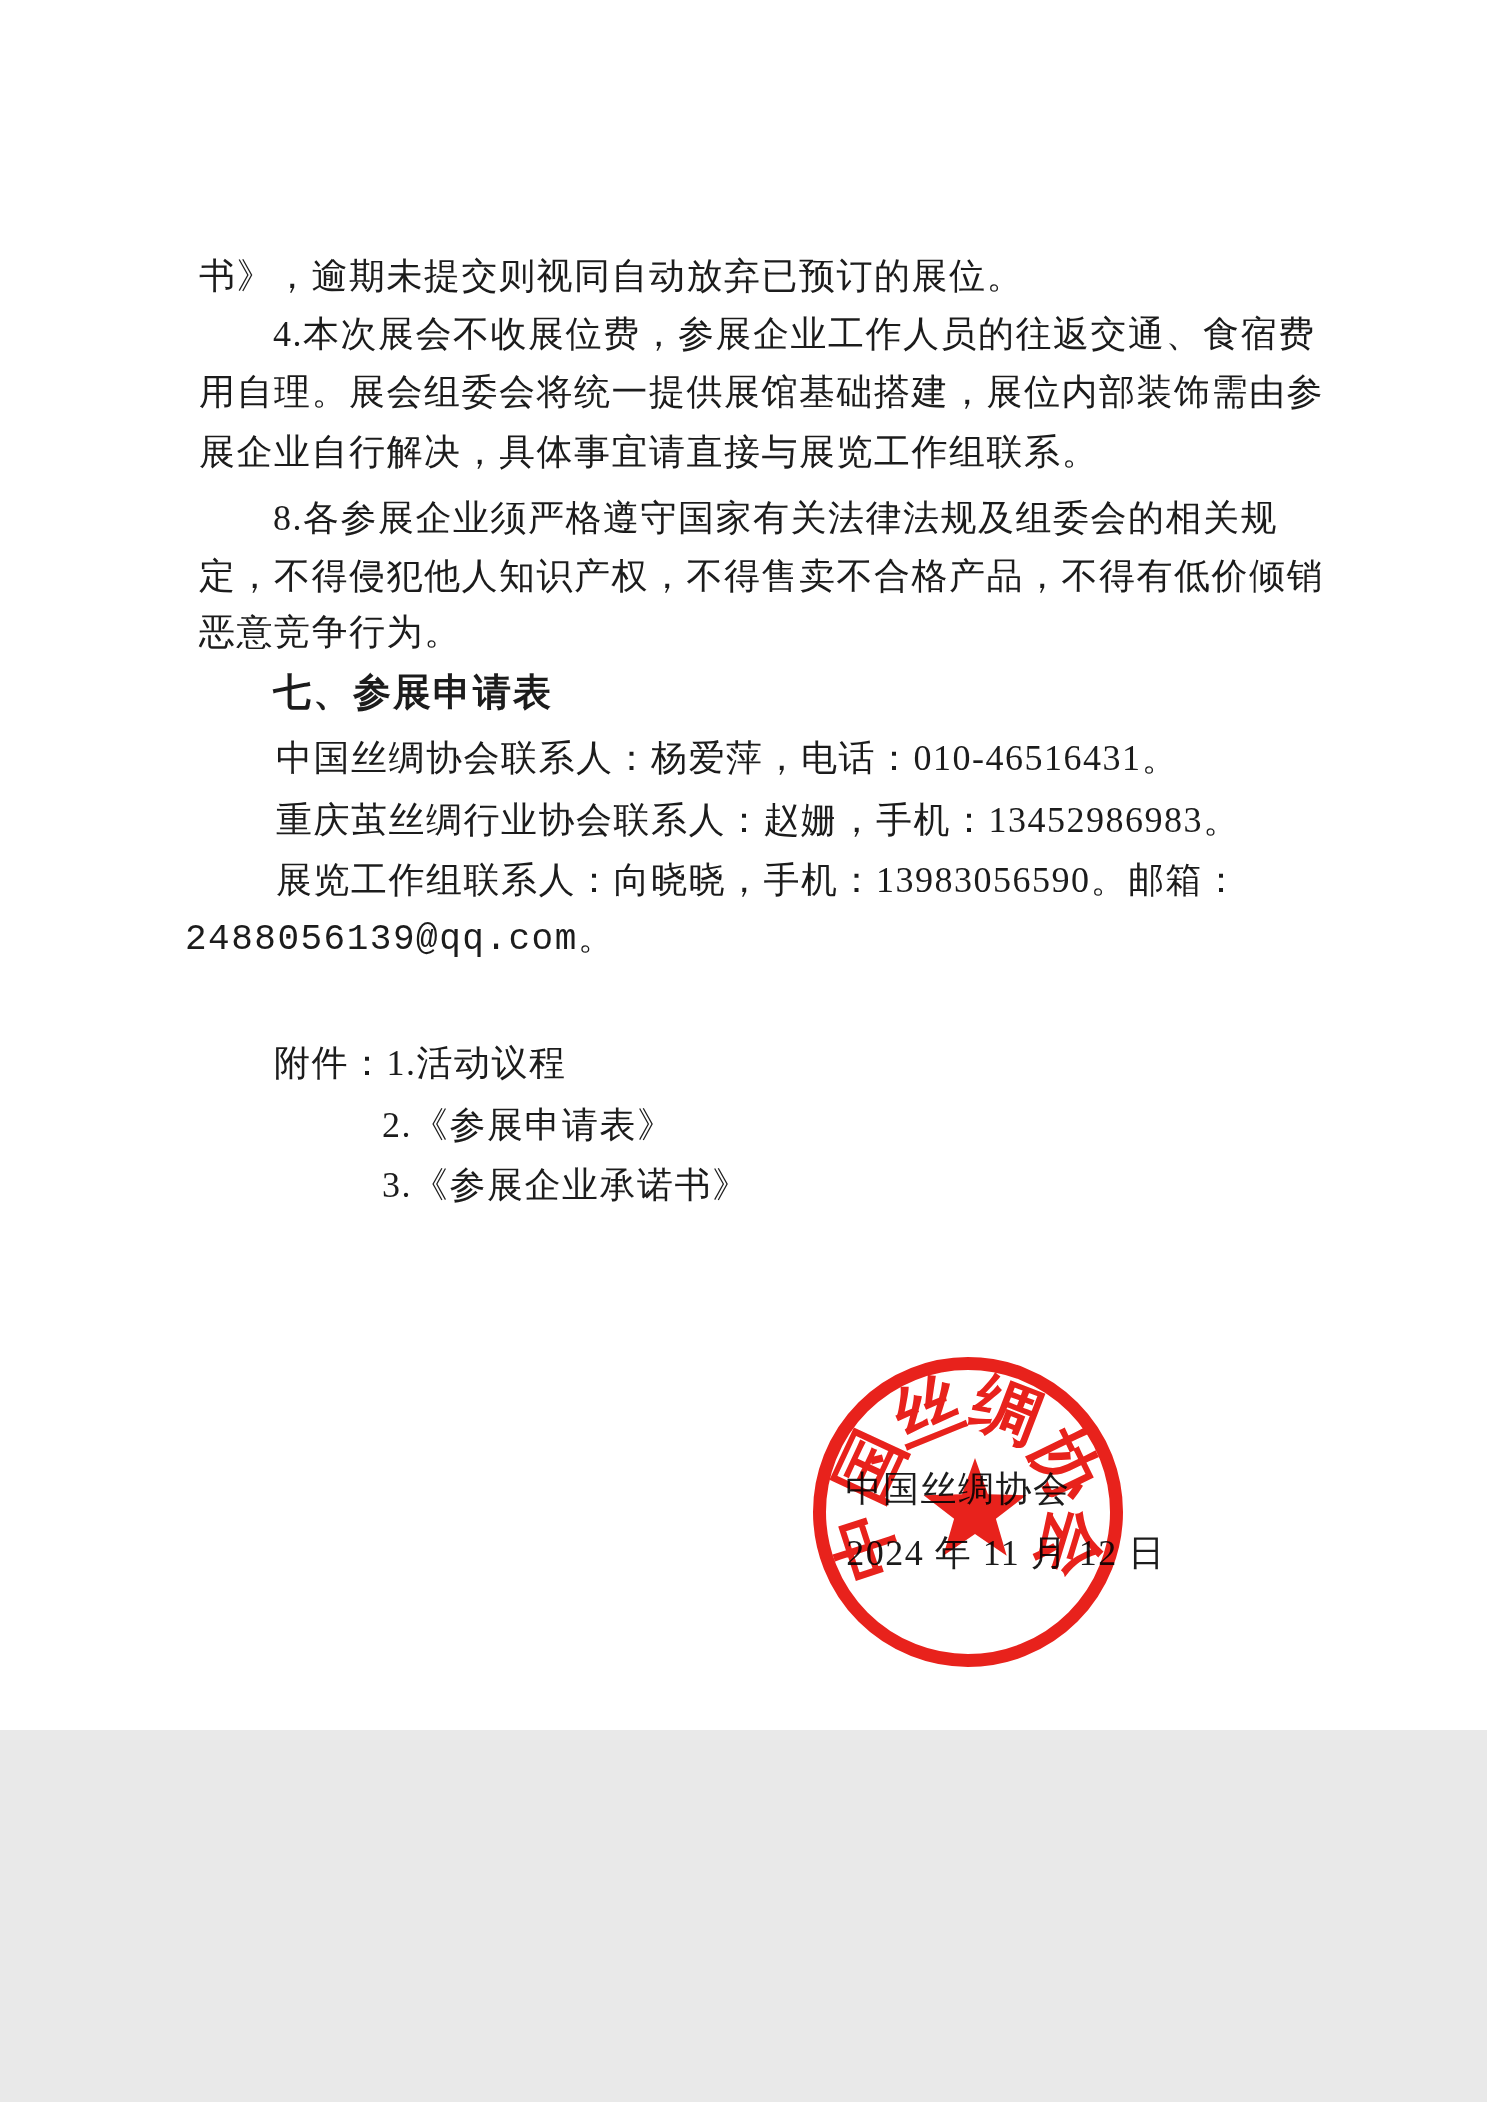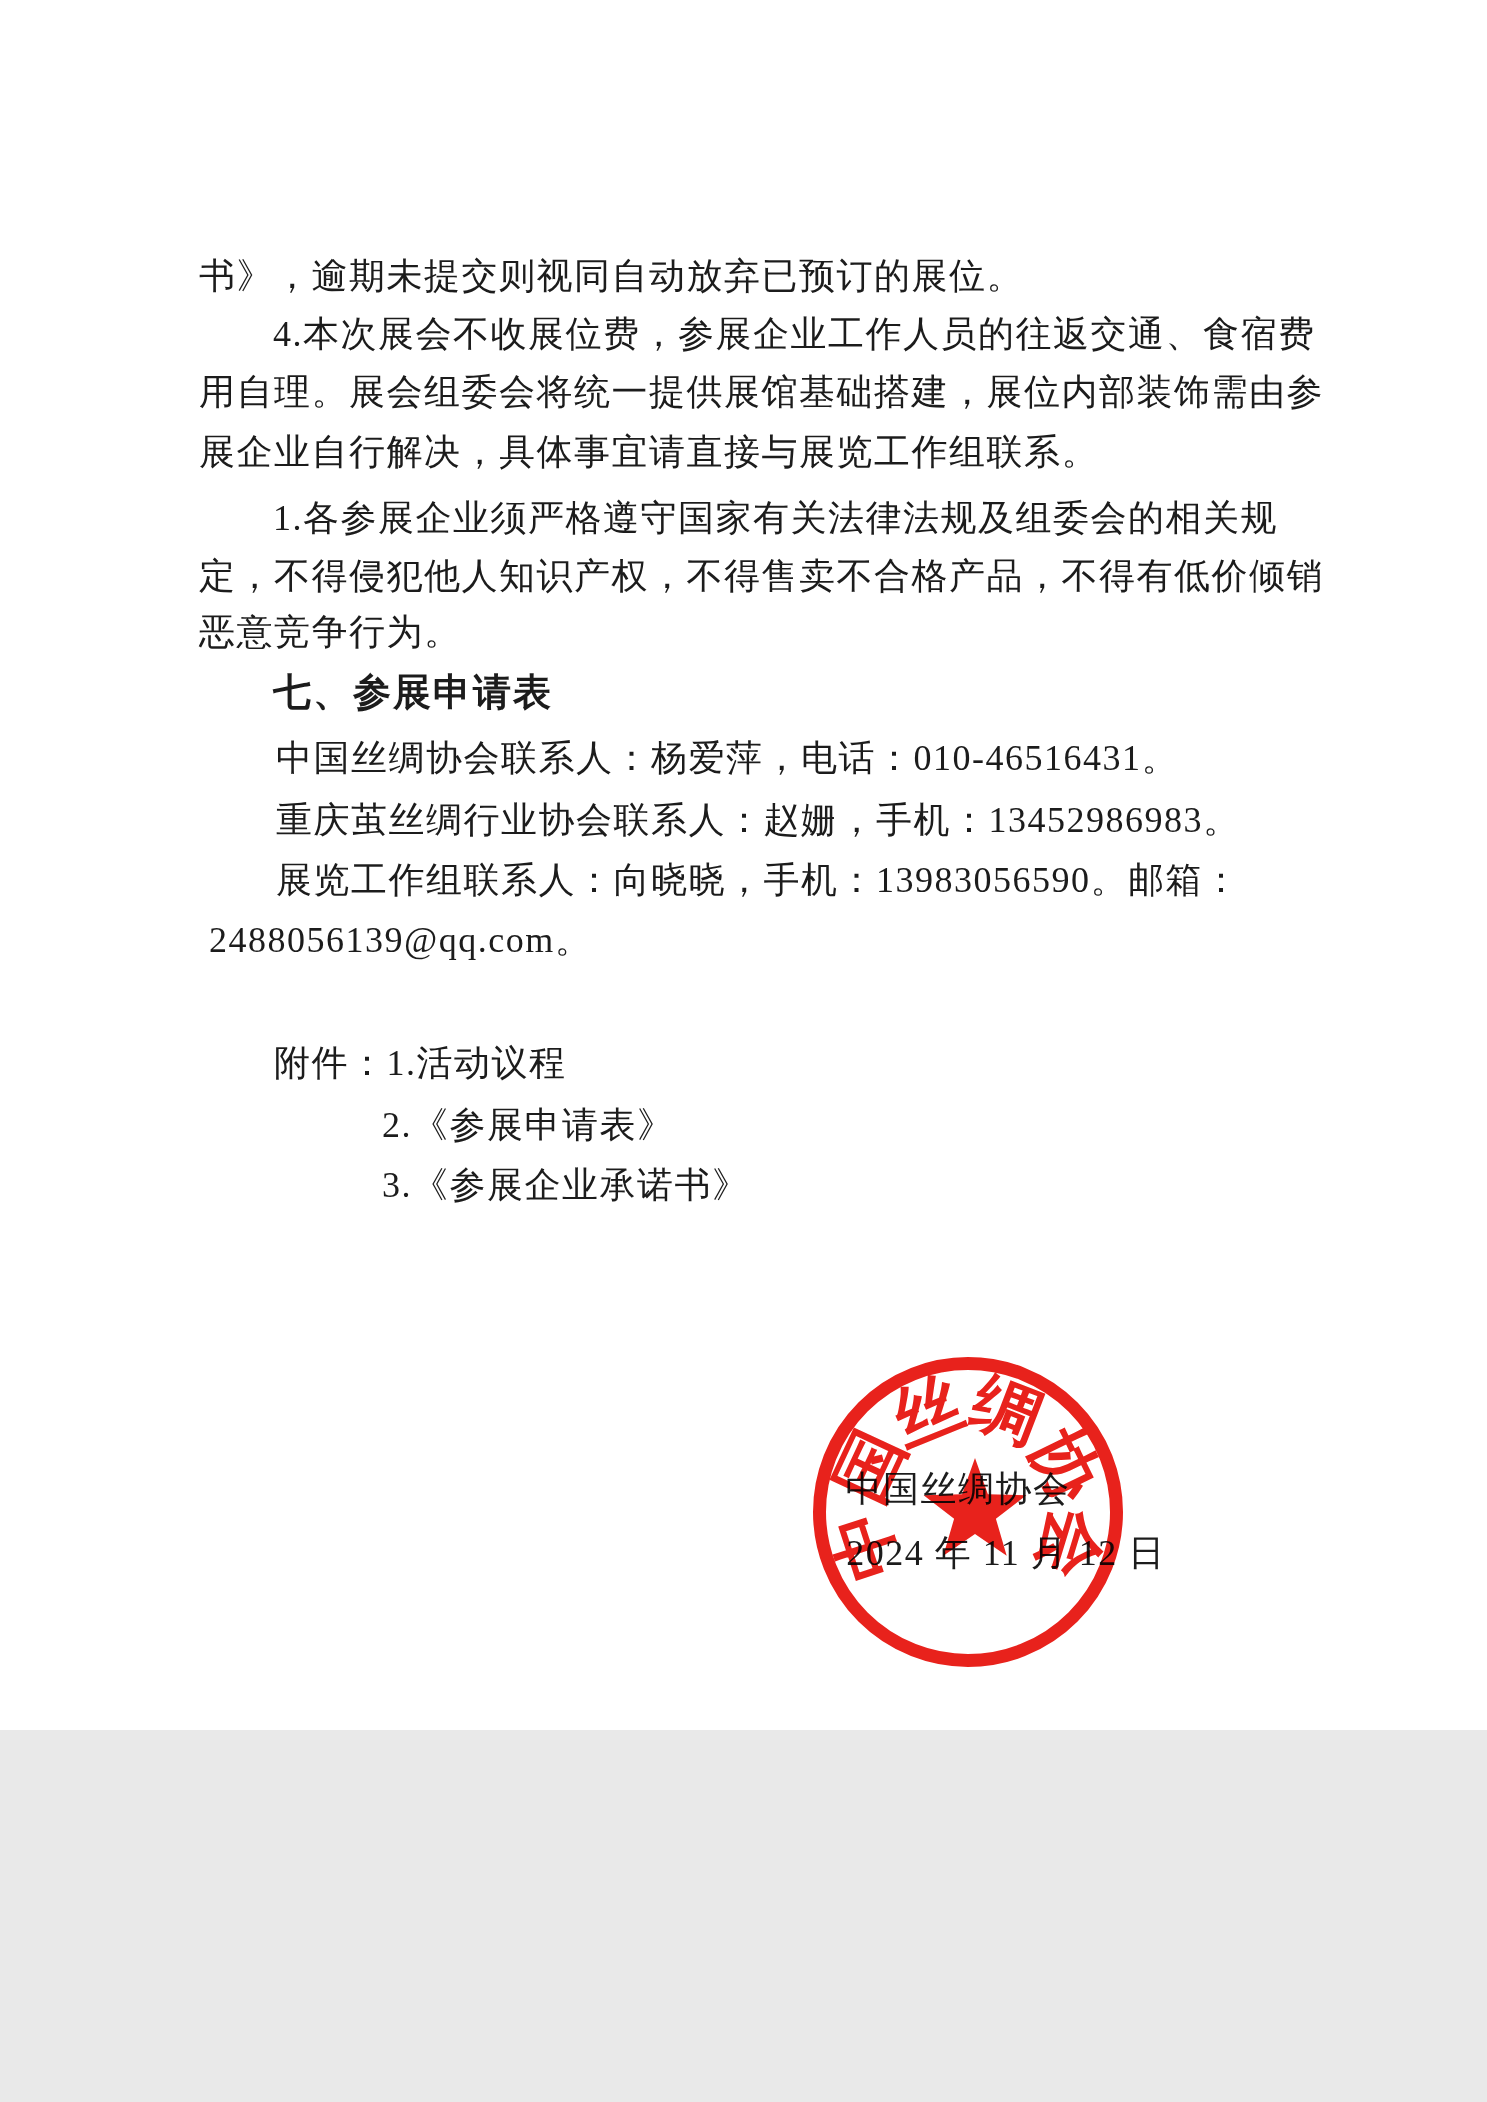--- a/index.html
+++ b/index.html
@@ -24,21 +24,21 @@
   .l2 {top:304px;left:273px;}
   .l3 {top:362px;left:199px;}
   .l4 {top:422px;left:199px;}
   .l5 {top:488px;left:273px;}
   .l6 {top:546px;left:199px;}
   .l7 {top:602px;left:199px;}
   .l8 {top:662px;left:273px;}
   .l9 {top:728px;left:276px;}
   .l10{top:790px;left:276px;}
   .l11{top:850px;left:276px;}
-  .l12{top:910px;left:209px;}
+  .l12{top:910px;left:185px;font-family:Liberation Mono, monospace;}
   .l13{top:1033px;left:274px;}
   .l14{top:1095px;left:382px;}
   .l15{top:1155px;left:382px;}
   .sig-org {top:1459px;left:958px;transform:translateX(-50%);}
   .sig-date{top:1523px;left:970px;transform:translateX(-50%);margin-left:36px;}
   .pageno{
     position:absolute;top:1916px;left:748px;transform:translateX(-50%);
     font-size:27px;color:#1c1c1c;line-height:34px;
   }
   
@@ -66,21 +66,21 @@
 </style>
 </head>
 <body>
 
 <div class="page">
 
   <div class="ln l1">书》，逾期未提交则视同自动放弃已预订的展位。</div>
   <div class="ln l2">4.本次展会不收展位费，参展企业工作人员的往返交通、食宿费</div>
   <div class="ln l3">用自理。展会组委会将统一提供展馆基础搭建，展位内部装饰需由参</div>
   <div class="ln l4">展企业自行解决，具体事宜请直接与展览工作组联系。</div>
-  <div class="ln l5">1.各参展企业须严格遵守国家有关法律法规及组委会的相关规</div>
+  <div class="ln l5">8.各参展企业须严格遵守国家有关法律法规及组委会的相关规</div>
   <div class="ln l7">恶意竞争行为。</div>
   <div class="ln l6">定，不得侵犯他人知识产权，不得售卖不合格产品，不得有低价倾销</div>
   <div class="ln l8 hd">七、参展申请表</div>
   <div class="ln l9">中国丝绸协会联系人：杨爱萍，电话：010-46516431。</div>
   <div class="ln l10">重庆茧丝绸行业协会联系人：赵姗，手机：13452986983。</div>
   <div class="ln l11">展览工作组联系人：向晓晓，手机：13983056590。邮箱：</div>
   <div class="ln l12">2488056139@qq.com。</div>
   <div class="ln l13">附件：1.活动议程</div>
   <div class="ln l14">2.《参展申请表》</div>
   <div class="ln l15">3.《参展企业承诺书》</div>

